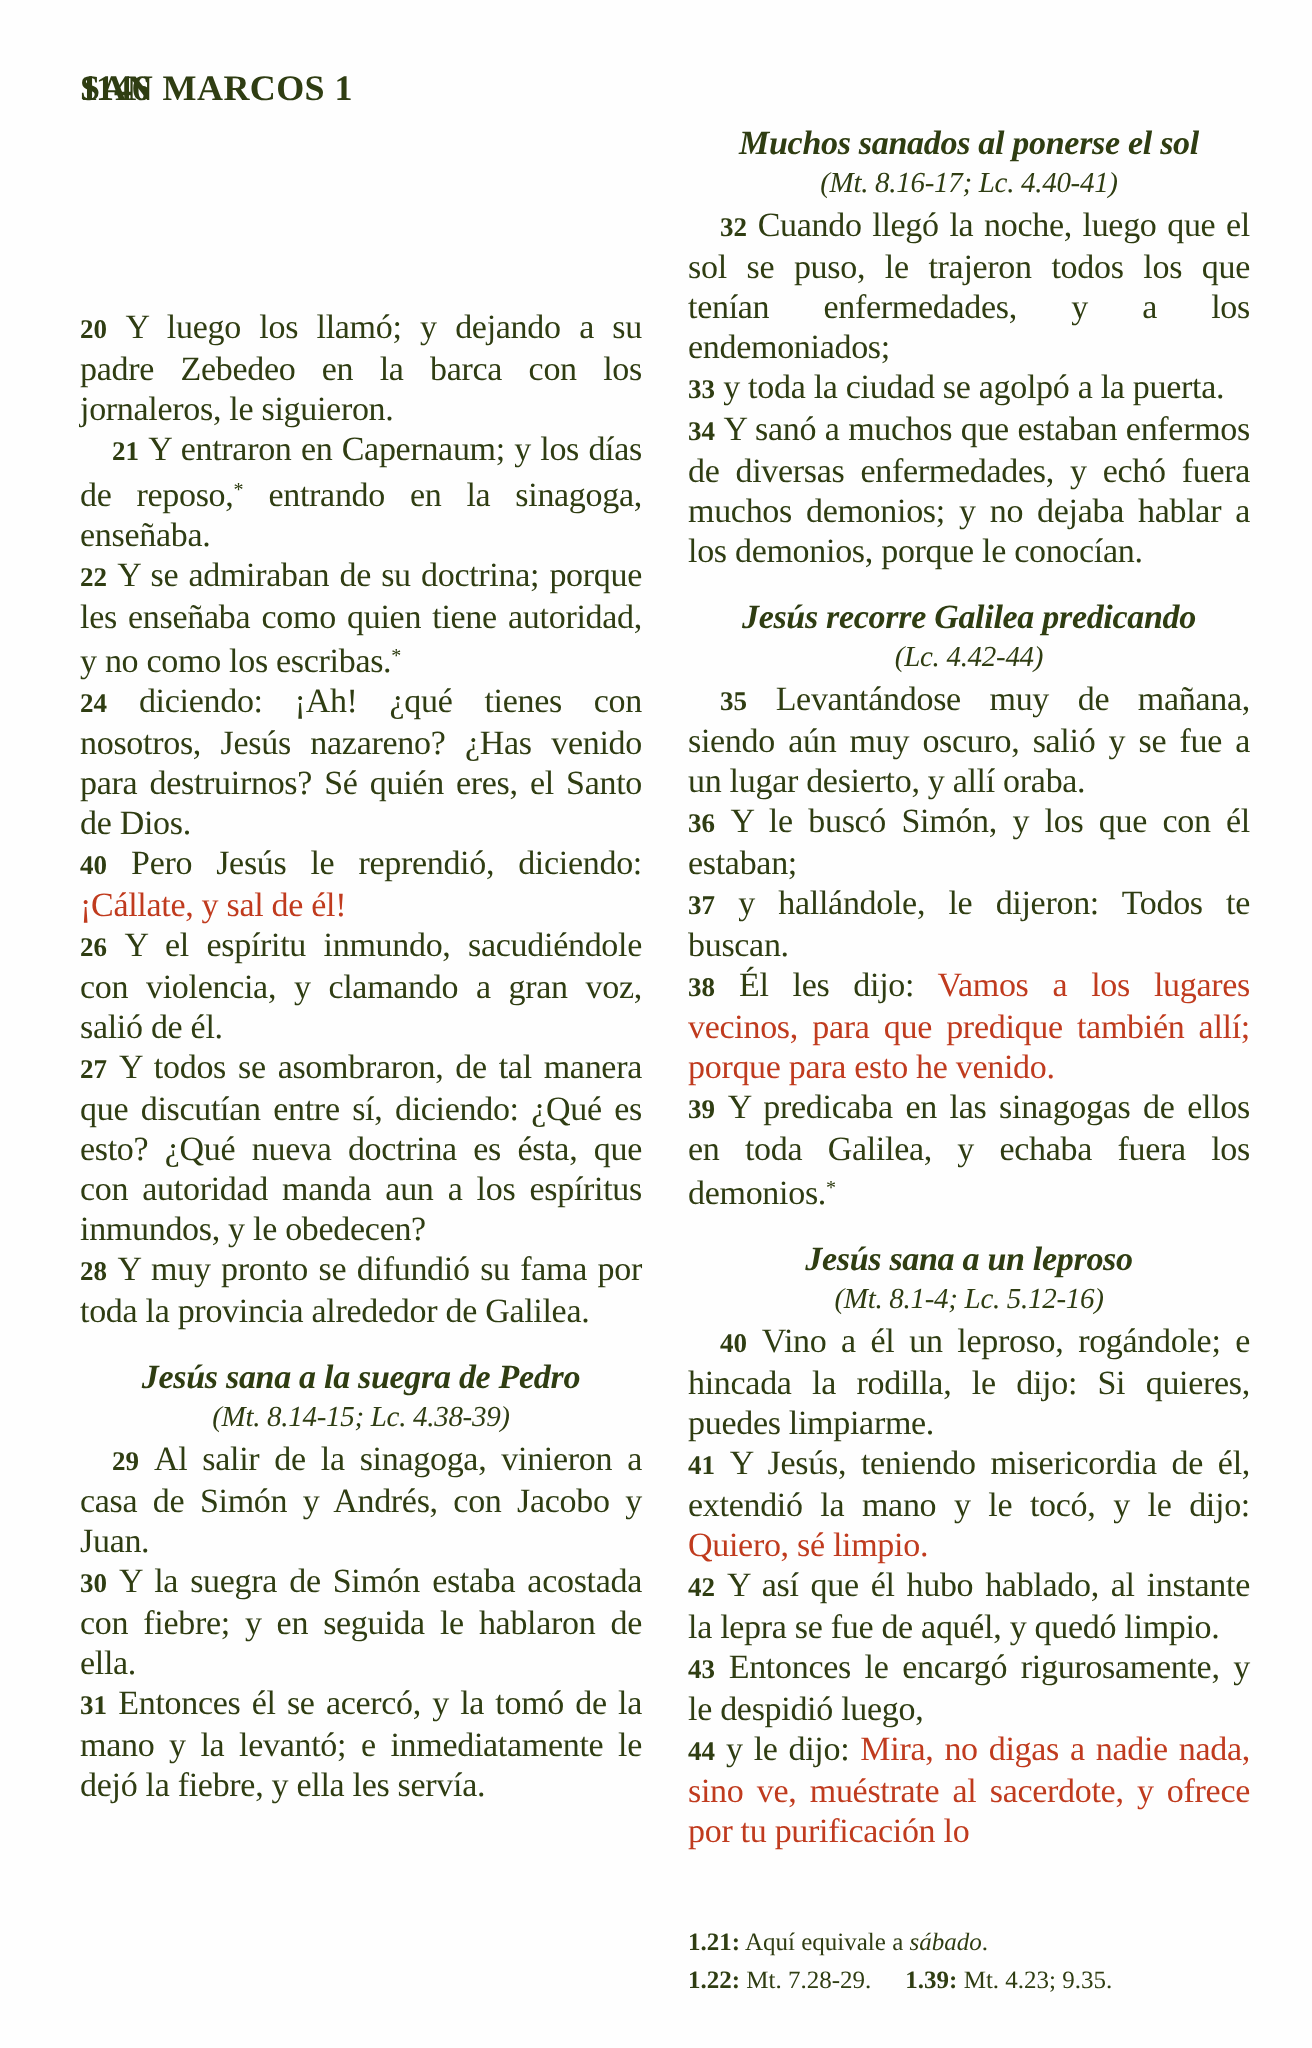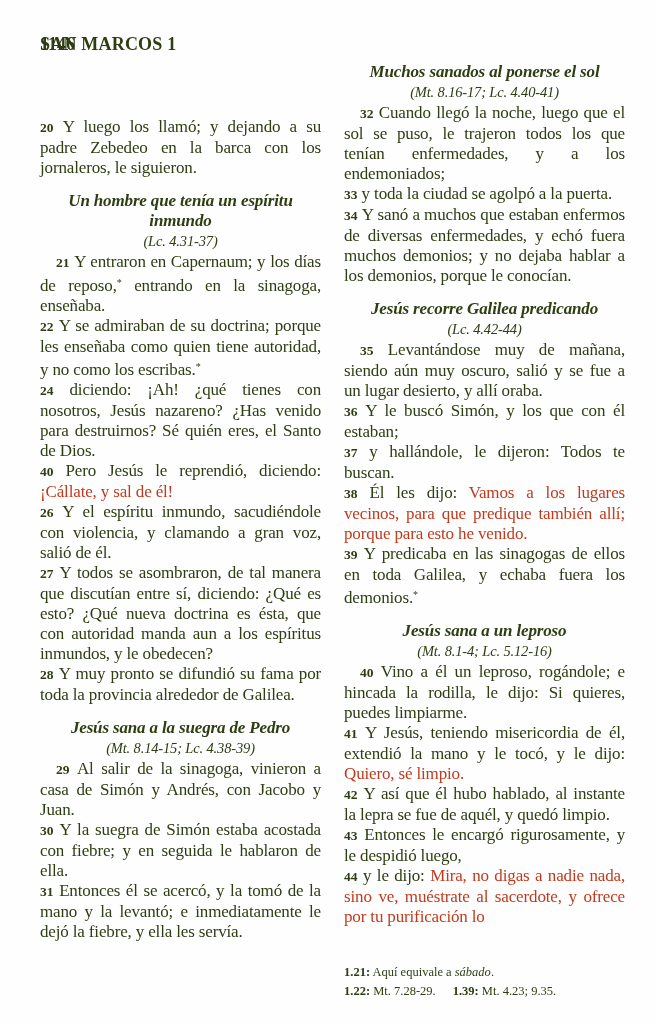--- a/index.html
+++ b/index.html
@@ -97,24 +97,20 @@
 <body>
 
 <div class="page">
   <header class="page-header">
     <span class="page-number">1146</span>
     <span class="book-title">SAN MARCOS 1</span>
   </header>
   <div class="columns">
     <div class="col" id="col-left">
         <p class="verse"><span class="vnum">20</span>&nbsp;<span class="seg">Y luego los llamó; y dejando a su padre Zebedeo en la barca con los jornaleros, le siguieron.</span></p>
-        <div class="heading">
-          <div class="h-title">Un hombre que tenía un espíritu inmundo</div>
-          <div class="h-ref">(Lc. 4.31-37)</div>
-        </div>
         <p class="verse indent"><span class="vnum">21</span>&nbsp;<span class="seg">Y entraron en Capernaum; y los días de reposo,</span><span class="seg mark">*</span><span class="seg"> entrando en la sinagoga, enseñaba.</span></p>
         <p class="verse"><span class="vnum">22</span>&nbsp;<span class="seg">Y se admiraban de su doctrina; porque les enseñaba como quien tiene autoridad, y no como los escribas.</span><span class="seg mark">*</span></p>
         <p class="verse"><span class="vnum">24</span>&nbsp;<span class="seg">diciendo: ¡Ah! ¿qué tienes con nosotros, Jesús nazareno? ¿Has venido para destruirnos? Sé quién eres, el Santo de Dios.</span></p>
         <p class="verse"><span class="vnum">40</span>&nbsp;<span class="seg">Pero Jesús le reprendió, diciendo: </span><span class="seg red">¡Cállate, y sal de él!</span></p>
         <p class="verse"><span class="vnum">26</span>&nbsp;<span class="seg">Y el espíritu inmundo, sacudiéndole con violencia, y clamando a gran voz, salió de él.</span></p>
         <p class="verse"><span class="vnum">27</span>&nbsp;<span class="seg">Y todos se asombraron, de tal manera que discutían entre sí, diciendo: ¿Qué es esto? ¿Qué nueva doctrina es ésta, que con autoridad manda aun a los espíritus inmundos, y le obedecen?</span></p>
         <p class="verse"><span class="vnum">28</span>&nbsp;<span class="seg">Y muy pronto se difundió su fama por toda la provincia alrededor de Galilea.</span></p>
         <div class="heading">
           <div class="h-title">Jesús sana a la suegra de Pedro</div>
           <div class="h-ref">(Mt. 8.14-15; Lc. 4.38-39)</div>

